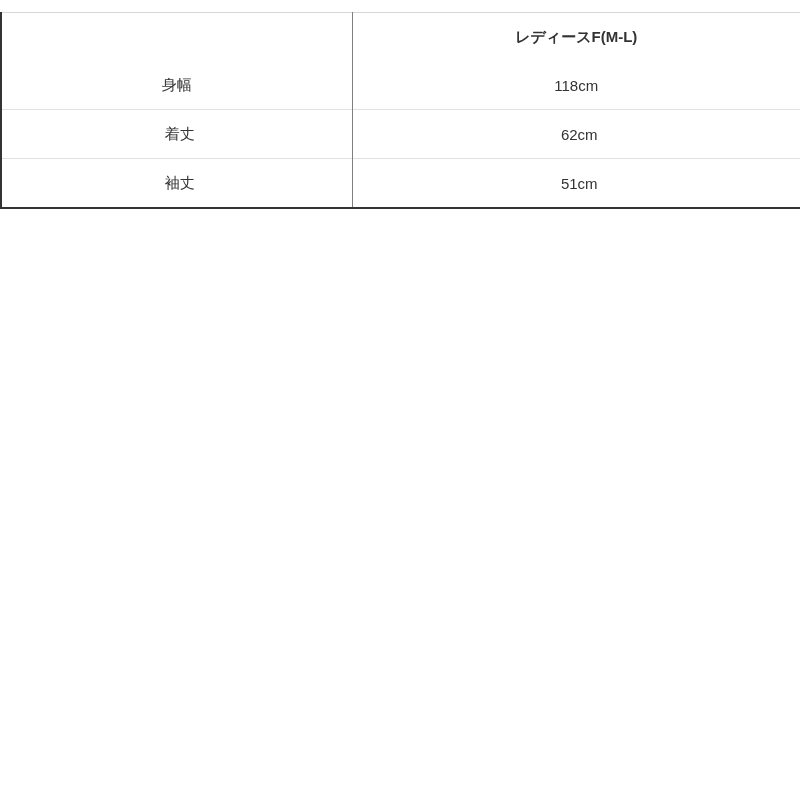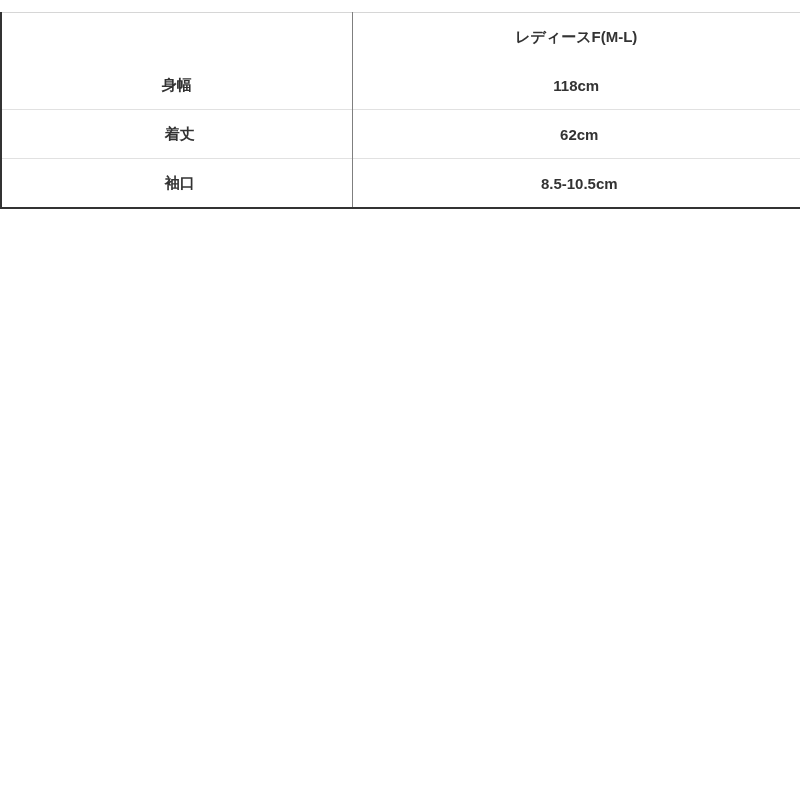--- a/index.html
+++ b/index.html
@@ -27,21 +27,21 @@
     box-sizing: border-box;
   }
   table.size-chart col.label-col { width: 351px; }
   table.size-chart col.value-col { width: 449px; }
   table.size-chart th,
   table.size-chart td {
     height: 48px;
     text-align: center;
     vertical-align: middle;
     font-size: 15px;
-    font-weight: bold;
+    font-weight: normal;
     background: #ffffff;
     padding: 0;
   }
   table.size-chart td + td,
   table.size-chart th + th {
     border-left: 1px solid #7f7f7f;
   }
   table.size-chart tr + tr th,
   table.size-chart tr + tr td {
     border-top: 1px solid #e1e1e1;
@@ -69,18 +69,18 @@
     <tbody>
       <tr>
         <td>身幅</td>
         <td>118cm</td>
       </tr>
       <tr>
         <td>着丈</td>
         <td>62cm</td>
       </tr>
       <tr>
-        <td>袖口</td>
-        <td>8.5-10.5cm</td>
+        <td>袖丈</td>
+        <td>51cm</td>
       </tr>
     </tbody>
   </table>
 </div>
 
 </body></html>

